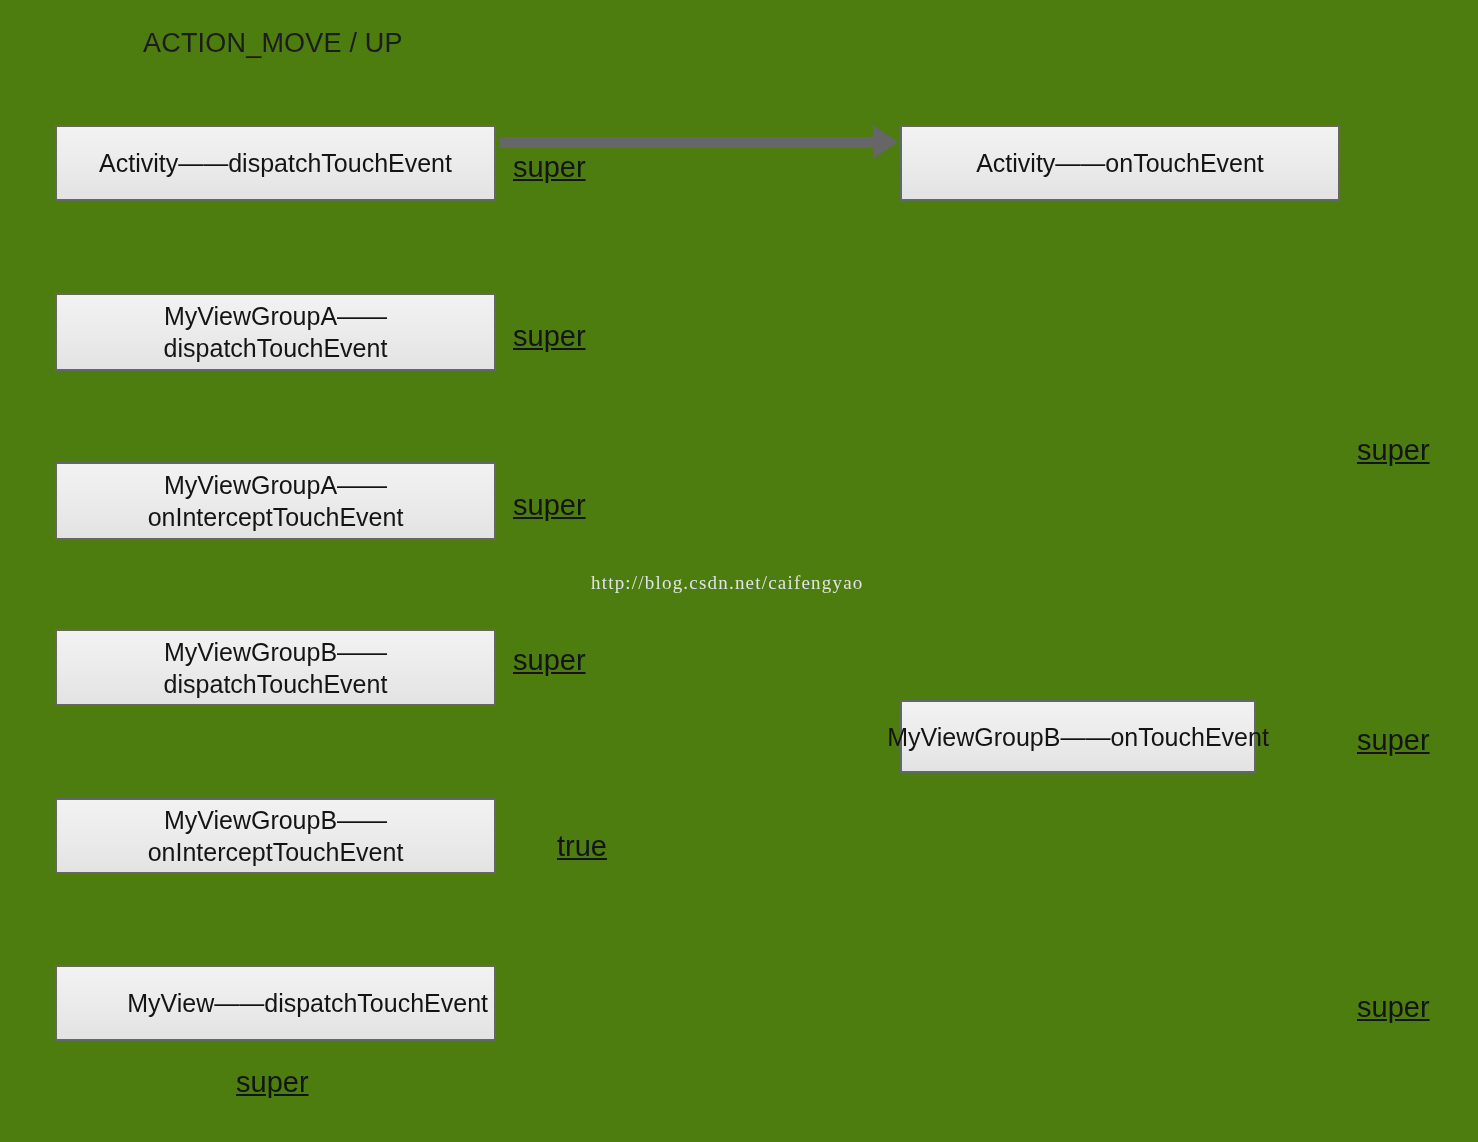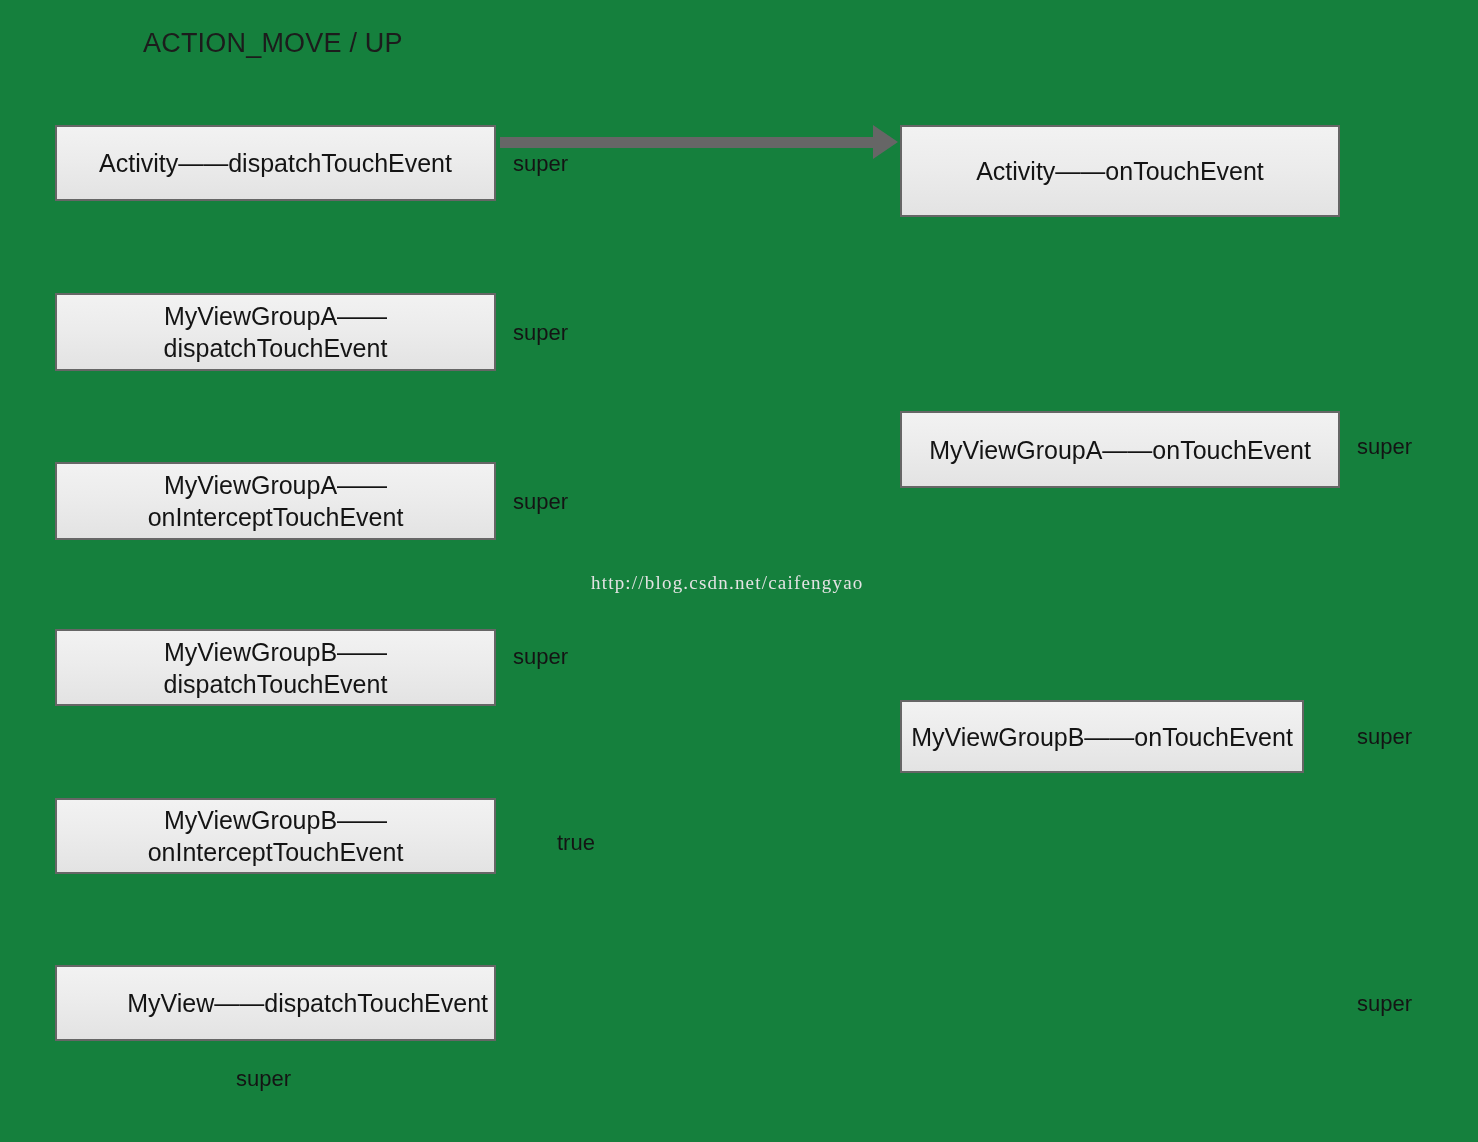--- a/index.html
+++ b/index.html
@@ -8,21 +8,21 @@
     background: #ffffff;
   }
   body {
     font-family: "Liberation Sans", sans-serif;
     color: #1a1a1a;
   }
   #canvas {
     position: relative;
     width: 1478px;
     height: 1142px;
-    background: #15803d;
+    background: #4d7c0f;
     overflow: hidden;
   }
   .title {
     position: absolute;
     font-size: 27px;
     color: #1c1c1c;
     letter-spacing: 0.2px;
     white-space: nowrap;
   }
   .node {
@@ -38,23 +38,24 @@
     line-height: 1.28;
     color: #141414;
     padding: 9px 6px;
   }
   .node .line {
     display: block;
     white-space: nowrap;
   }
   .edge-label {
     position: absolute;
-    font-size: 22px;
+    font-size: 29px;
     color: #141414;
     white-space: nowrap;
+    text-decoration: underline;
   }
   .arrow {
     position: absolute;
     height: 0;
   }
   .arrow .shaft {
     position: absolute;
     left: 0;
     top: -5px;
     height: 11px;
@@ -90,36 +91,33 @@
     <span class="line">Activity——dispatchTouchEvent</span>
   </div>
 
   <div class="arrow" style="left:500px; top:142px; width:398px;">
     <div class="shaft" style="width:374px;"></div>
     <div class="head" style="left:373px;"></div>
   </div>
 
   <div class="edge-label" style="left:513px; top:151px;">super</div>
 
-  <div class="node" style="left:900px; top:125px; width:440px; height:92px;">
+  <div class="node" style="left:900px; top:125px; width:440px; height:76px;">
     <span class="line">Activity——onTouchEvent</span>
   </div>
 
   <div class="node" style="left:55px; top:293px; width:441px; height:78px;">
     <div>
       <span class="line">MyViewGroupA——</span>
       <span class="line">dispatchTouchEvent</span>
     </div>
   </div>
 
   <div class="edge-label" style="left:513px; top:320px;">super</div>
 
-  <div class="node" style="left:900px; top:411px; width:440px; height:77px;">
-    <span class="line">MyViewGroupA——onTouchEvent</span>
-  </div>
 
   <div class="edge-label" style="left:1357px; top:434px;">super</div>
 
   <div class="node" style="left:55px; top:462px; width:441px; height:78px;">
     <div>
       <span class="line">MyViewGroupA——</span>
       <span class="line">onInterceptTouchEvent</span>
     </div>
   </div>
 
@@ -129,21 +127,21 @@
 
   <div class="node" style="left:55px; top:629px; width:441px; height:77px;">
     <div>
       <span class="line">MyViewGroupB——</span>
       <span class="line">dispatchTouchEvent</span>
     </div>
   </div>
 
   <div class="edge-label" style="left:513px; top:644px;">super</div>
 
-  <div class="node" style="left:900px; top:700px; width:404px; height:73px;">
+  <div class="node" style="left:900px; top:700px; width:356px; height:73px;">
     <span class="line">MyViewGroupB——onTouchEvent</span>
   </div>
 
   <div class="edge-label" style="left:1357px; top:724px;">super</div>
 
   <div class="node" style="left:55px; top:798px; width:441px; height:76px;">
     <div>
       <span class="line">MyViewGroupB——</span>
       <span class="line">onInterceptTouchEvent</span>
     </div>

